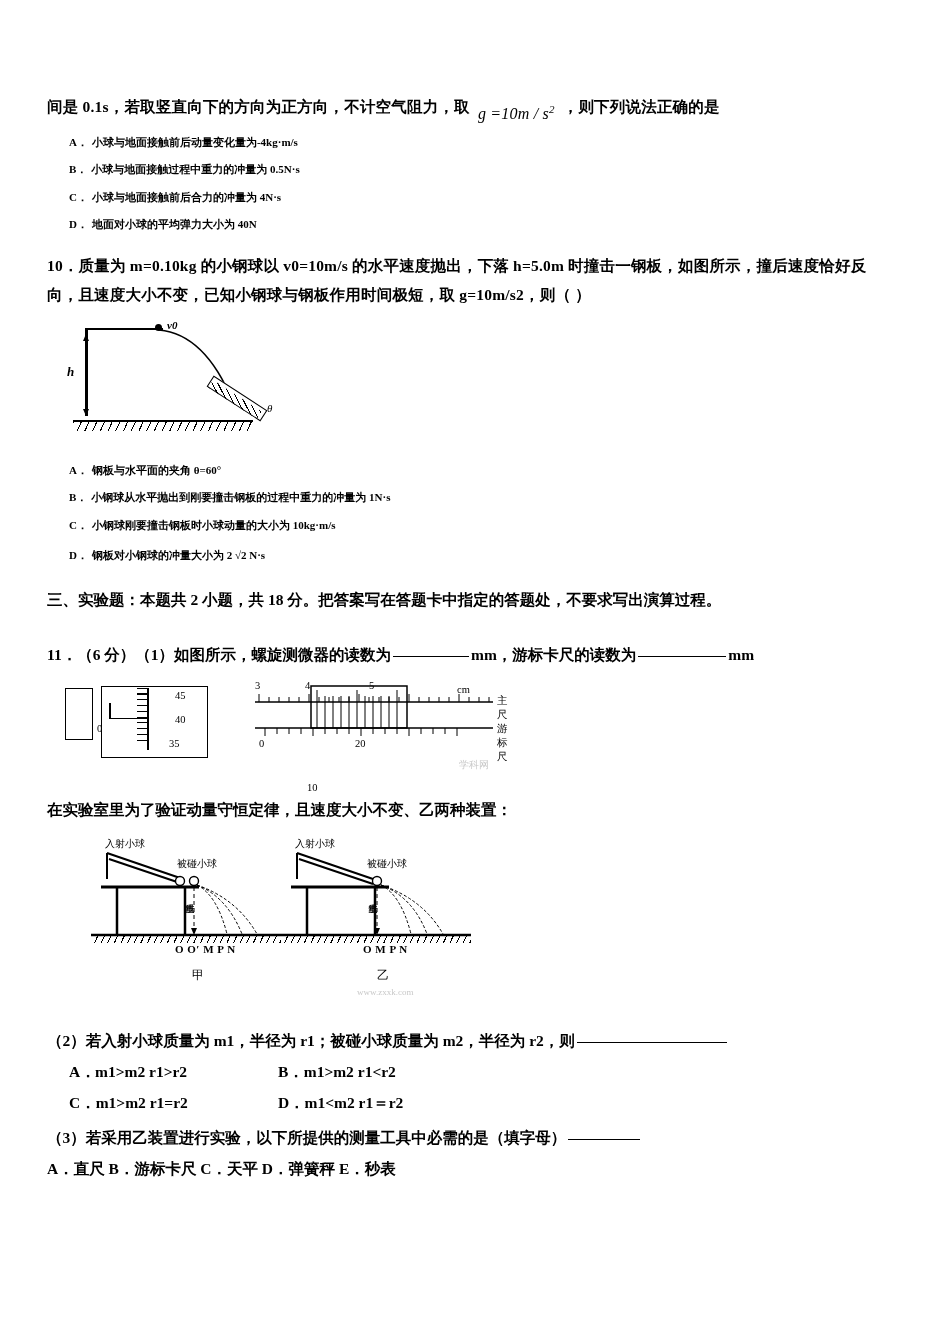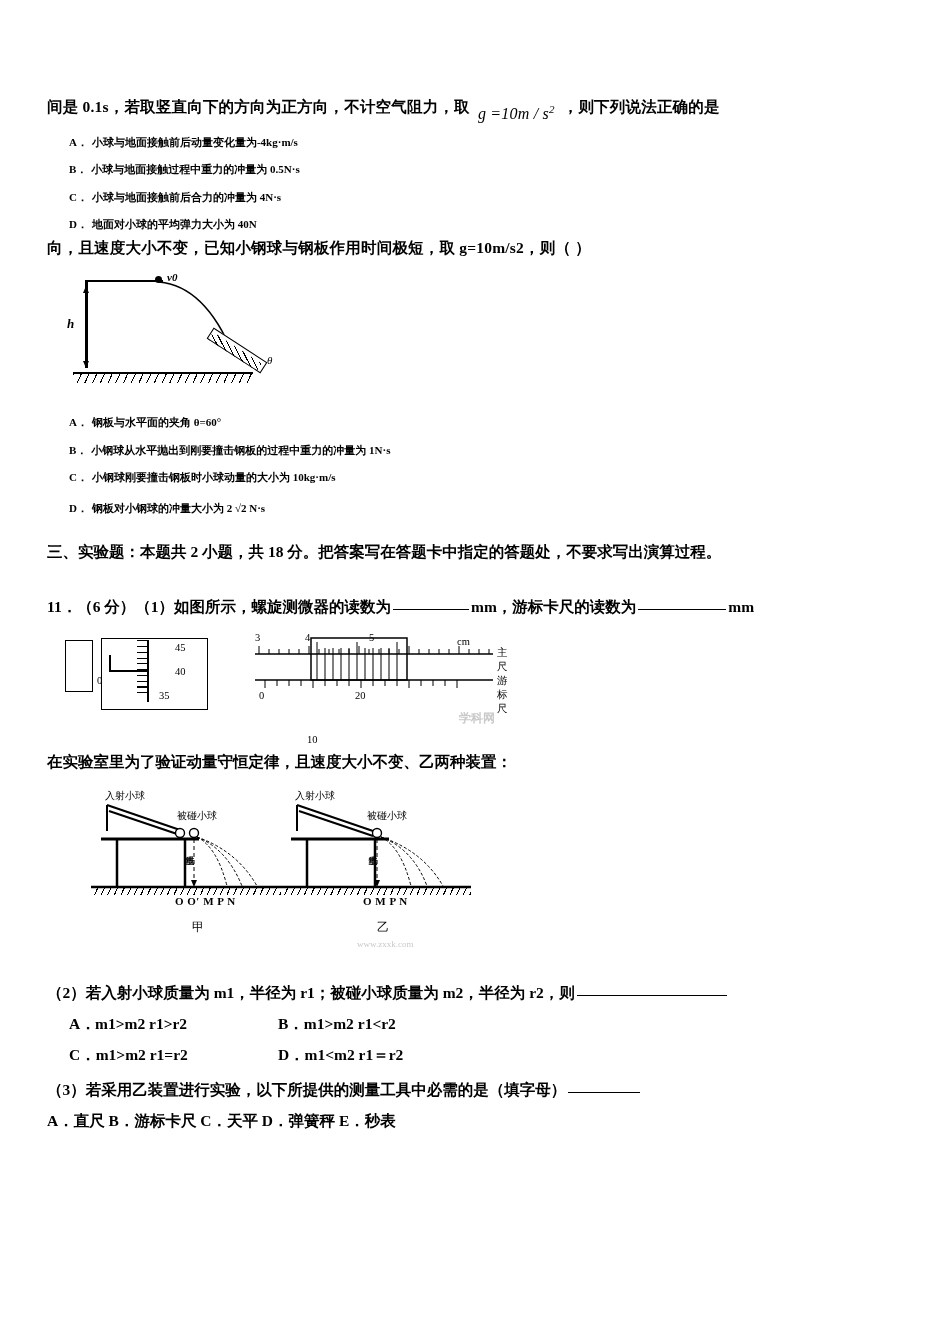--- a/index.html
+++ b/index.html
@@ -132,21 +132,21 @@
   .mic-num { position: absolute; font-size: 10.5px; }
   .mic-stem { position: absolute; left: 50px; top: 40px; width: 40px; height: 1.5px; background: #000; }
   .mic-stem2 { position: absolute; left: 50px; top: 25px; width: 1.5px; height: 16px; background: #000; }
   .mic-zero { position: absolute; left: 38px; top: 45px; font-size: 10.5px; }
 
   .cal { position: absolute; left: 188px; top: 4px; width: 262px; height: 80px; }
   .cal-lab { position: absolute; font-size: 10.5px; }
   .cal-cm { position: absolute; left: 210px; top: 2px; font-size: 10.5px; }
   .cal-zhu { position: absolute; left: 250px; top: 12px; font-size: 10.5px; }
   .cal-you { position: absolute; left: 250px; top: 40px; font-size: 10.5px; }
-  .wm1 { position: absolute; left: 400px; top: 80px; font-size: 12px; color: #c9c9c9; font-weight: bold; }
+  .wm1 { position: absolute; left: 400px; top: 80px; font-size: 10px; color: #c9c9c9; }
 
   
   .fig12 { position: relative; height: 180px; margin-top: 14px; margin-left: 10px; }
   .dev { position: absolute; top: 0; width: 220px; height: 175px; }
   .dev.a { left: 30px; }
   .dev.b { left: 220px; }
   .dev .plumbw { position: absolute; left: 84px; top: 70px; font-size: 9px; writing-mode: vertical-rl; }
   .dev .marks { position: absolute; top: 108px; font-size: 11px; font-weight: bold; letter-spacing: 0.5px; }
   .dev .caption { position: absolute; top: 132px; left: 88px; font-size: 12px; }
   .dev .lbl1 { position: absolute; left: 18px; top: 2px; font-size: 10px; }
@@ -177,20 +177,23 @@
     <div class="opt">
       <span class="opt-label">B．</span><span>小球与地面接触过程中重力的冲量为 0.5N·s</span>
     </div>
     <div class="opt">
       <span class="opt-label">C．</span><span>小球与地面接触前后合力的冲量为 4N·s</span>
     </div>
     <div class="opt">
       <span class="opt-label">D．</span><span>地面对小球的平均弹力大小为 40N</span>
     </div>
 
+    <div class="q-text" style="margin-top:18px;">
+      <span>10．</span><span>质量为 m=0.10kg 的小钢球以 v0=10m/s 的水平速度抛出，下落 h=5.0m 时撞击一钢板，如图所示，撞后速度恰好反</span>
+    </div>
     <div class="q-text">
       <span>向，且速度大小不变，已知小钢球与钢板作用时间极短，取 g=10m/s2，则（      ）</span>
     </div>
 
     <div class="fig10">
       <div class="topbar"></div>
       <div class="vbar"></div>
       <div class="ball"></div>
       <div class="v0">
         <span>v0</span>
@@ -254,21 +257,21 @@
           <i></i>
           <i></i>
       </div>
       <div class="mic-scale"></div>
       <div class="mic-num" style="left:116px; top:12px;">
         <span>45</span>
       </div>
       <div class="mic-num" style="left:116px; top:36px;">
         <span>40</span>
       </div>
-      <div class="mic-num" style="left:100px; top:60px;">
+      <div class="mic-num" style="left:110px; top:60px;">
         <span>35</span>
       </div>
 
       <div class="cal">
         <svg width="262" height="80" style="position:absolute;left:0;top:0;">
           <line x1="8" y1="20" x2="246" y2="20" stroke="#000" stroke-width="1.6"></line>
           <line x1="8" y1="46" x2="246" y2="46" stroke="#000" stroke-width="1.6"></line>
           <g stroke="#000" stroke-width="1">
             <line x1="12" y1="20" x2="12" y2="12"></line>
               <line x1="22" y1="20" x2="22" y2="15"></line>

